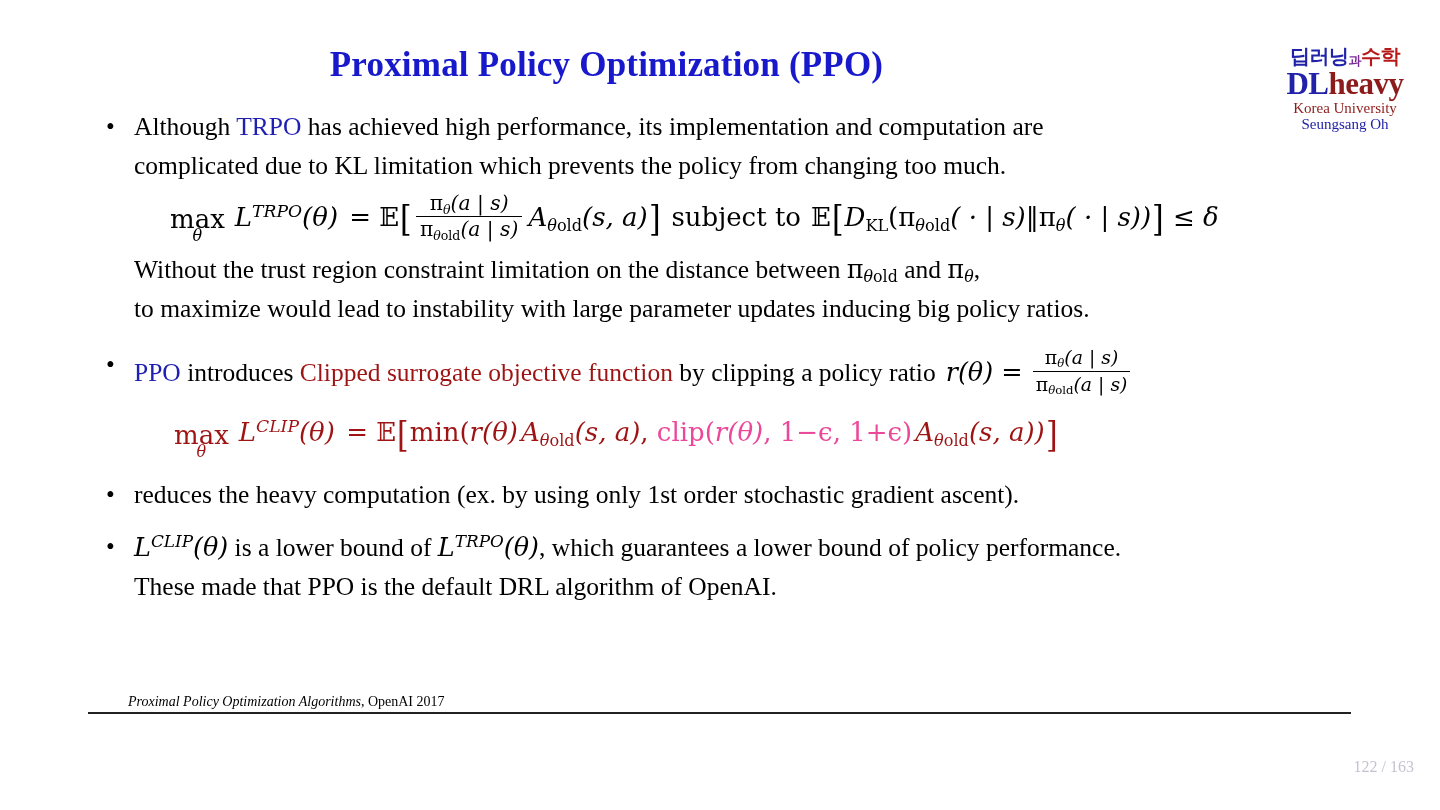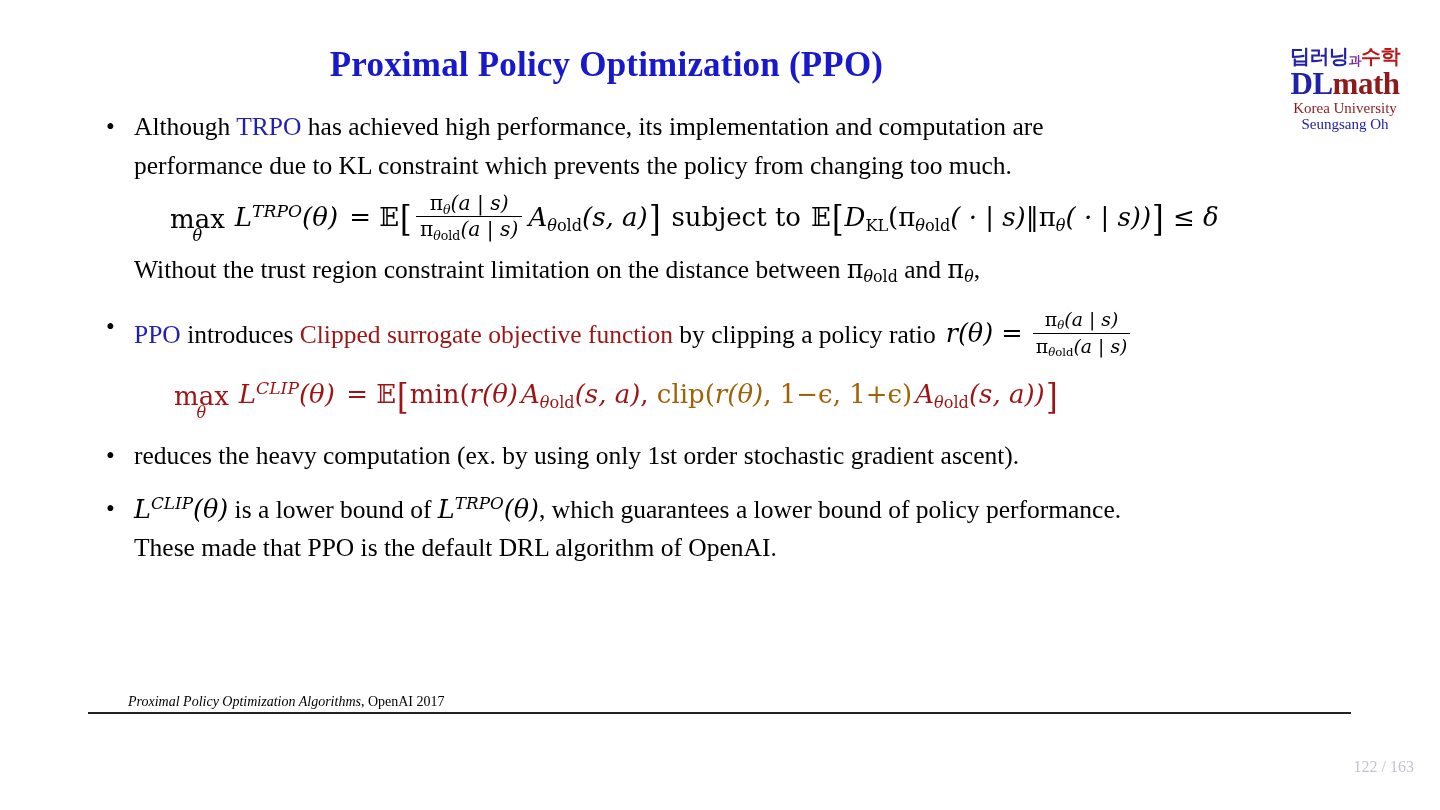--- a/index.html
+++ b/index.html
@@ -90,21 +90,21 @@
     left: 14px;
     top: 0;
     font-size: 25px;
     line-height: 1.52;
   }
   .cont-line { padding-left: 42px; }
   .para-line { white-space: nowrap; }
 
   .blue { color: #1f1fb4; }
   .red  { color: #9e1414; }
-  .green{ color: #a16207; }
+  .green{ color: #ec4899; }
 
   
   .math {
     font-family: "DejaVu Serif", "Liberation Serif", serif;
     white-space: nowrap;
     margin-top: 6px;
   }
   .mi { font-style: italic; }
   .mup { font-style: normal; }
   .eq-line {
@@ -188,42 +188,43 @@
   }
 </style>
 </head>
 <body>
 
 <div id="logo">
   <div class="logo-kr">
     <span class="kr-blue">딥러닝</span><span class="kr-purple">과</span><span class="kr-red">수학</span>
   </div>
   <div class="logo-dl">
-    <span class="dl-blue">DL</span><span class="dl-red">math</span>
+    <span class="dl-blue">DL</span><span class="dl-red">heavy</span>
   </div>
   <div class="logo-univ">Korea University</div>
   <div class="logo-name">Seungsang Oh</div>
 </div>
 
 <div id="title">Proximal Policy Optimization (PPO)</div>
 
 <div id="content">
 
   <div class="bullet-row">
     <span class="bullet-dot">•</span>
     <div class="para-line"><span>Although </span><span class="blue">TRPO</span><span> has achieved high performance, its implementation and computation are</span></div>
-    <div class="para-line">performance due to KL constraint which prevents the policy from changing too much.</div>
+    <div class="para-line">complicated due to KL limitation which prevents the policy from changing too much.</div>
   </div>
 
   <div class="eq-line eq-indent math">
     <span class="maxop"><span class="mx">max</span><span class="sub">θ</span></span><span class="wide"></span><span class="mi">L</span><span class="sup">TRPO</span><span class="mi">(θ)</span><span class="thin"></span> <span>=</span> <span class="mup">𝔼</span><span class="bigbr">[</span><span class="frac"><span class="num"><span>π</span><span class="sb mi">θ</span><span class="mi">(a | s)</span></span><span class="den"><span>π</span><span class="sb mi">θ</span><span class="sb mup">old</span><span class="mi">(a | s)</span></span></span><span class="thin"></span><span class="mi">A</span><span class="sb mi">θ</span><span class="sb mup">old</span><span class="mi">(s, a)</span><span class="bigbr">]</span><span class="wide"></span><span class="mup">subject to</span><span class="wide"></span><span class="mup">𝔼</span><span class="bigbr">[</span><span class="mi">D</span><span class="sb mup">KL</span><span>(</span><span>π</span><span class="sb mi">θ</span><span class="sb mup">old</span><span class="mi">( · | s)</span><span>‖</span><span>π</span><span class="sb mi">θ</span><span class="mi">( · | s))</span><span class="bigbr">]</span> <span>≤</span> <span class="mi">δ</span>
   </div>
 
   <div class="cont-line">
     <div class="para-line"><span>Without the trust region constraint limitation on the distance between </span><span class="math"><span>π</span><span class="sb mi">θ</span><span class="sb mup">old</span></span><span> and </span><span class="math"><span>π</span><span class="sb mi">θ</span></span><span>,</span></div>
+    <div class="para-line">to maximize would lead to instability with large parameter updates inducing big policy ratios.</div>
   </div>
 
   <div class="bullet-row" style="margin-top:18px;">
     <span class="bullet-dot">•</span>
     <div class="para-line"><span class="blue">PPO</span><span> introduces </span><span class="red">Clipped surrogate objective function</span><span> by clipping a policy ratio</span><span class="wide"></span><span class="math"><span class="mi">r</span><span class="mi">(θ)</span> <span>=</span> <span class="inline-frac"><span class="num"><span>π</span><span class="sb mi">θ</span><span class="mi">(a | s)</span></span><span class="den"><span>π</span><span class="sb mi">θ</span><span class="sb mup">old</span><span class="mi">(a | s)</span></span></span></span></div>
   </div>
 
   <div class="eq-line eq-indent2 math red" style="margin-top:10px;">
     <span class="maxop"><span class="mx">max</span><span class="sub">θ</span></span><span class="wide"></span><span class="mi">L</span><span class="sup">CLIP</span><span class="mi">(θ)</span><span class="thin"></span> <span>=</span> <span class="mup">𝔼</span><span class="bigbr">[</span><span class="mup">min</span><span>(</span><span class="mi">r</span><span class="mi">(θ)</span><span class="thin"></span><span class="mi">A</span><span class="sb mi">θ</span><span class="sb mup">old</span><span class="mi">(s, a)</span><span>,</span> <span class="green"><span class="mup">clip</span><span>(</span><span class="mi">r</span><span class="mi">(θ)</span><span>,</span> <span class="mup">1−ϵ</span><span>,</span> <span class="mup">1+ϵ</span><span>)</span></span><span class="thin"></span><span class="mi">A</span><span class="sb mi">θ</span><span class="sb mup">old</span><span class="mi">(s, a))</span><span class="bigbr">]</span>
   </div>

